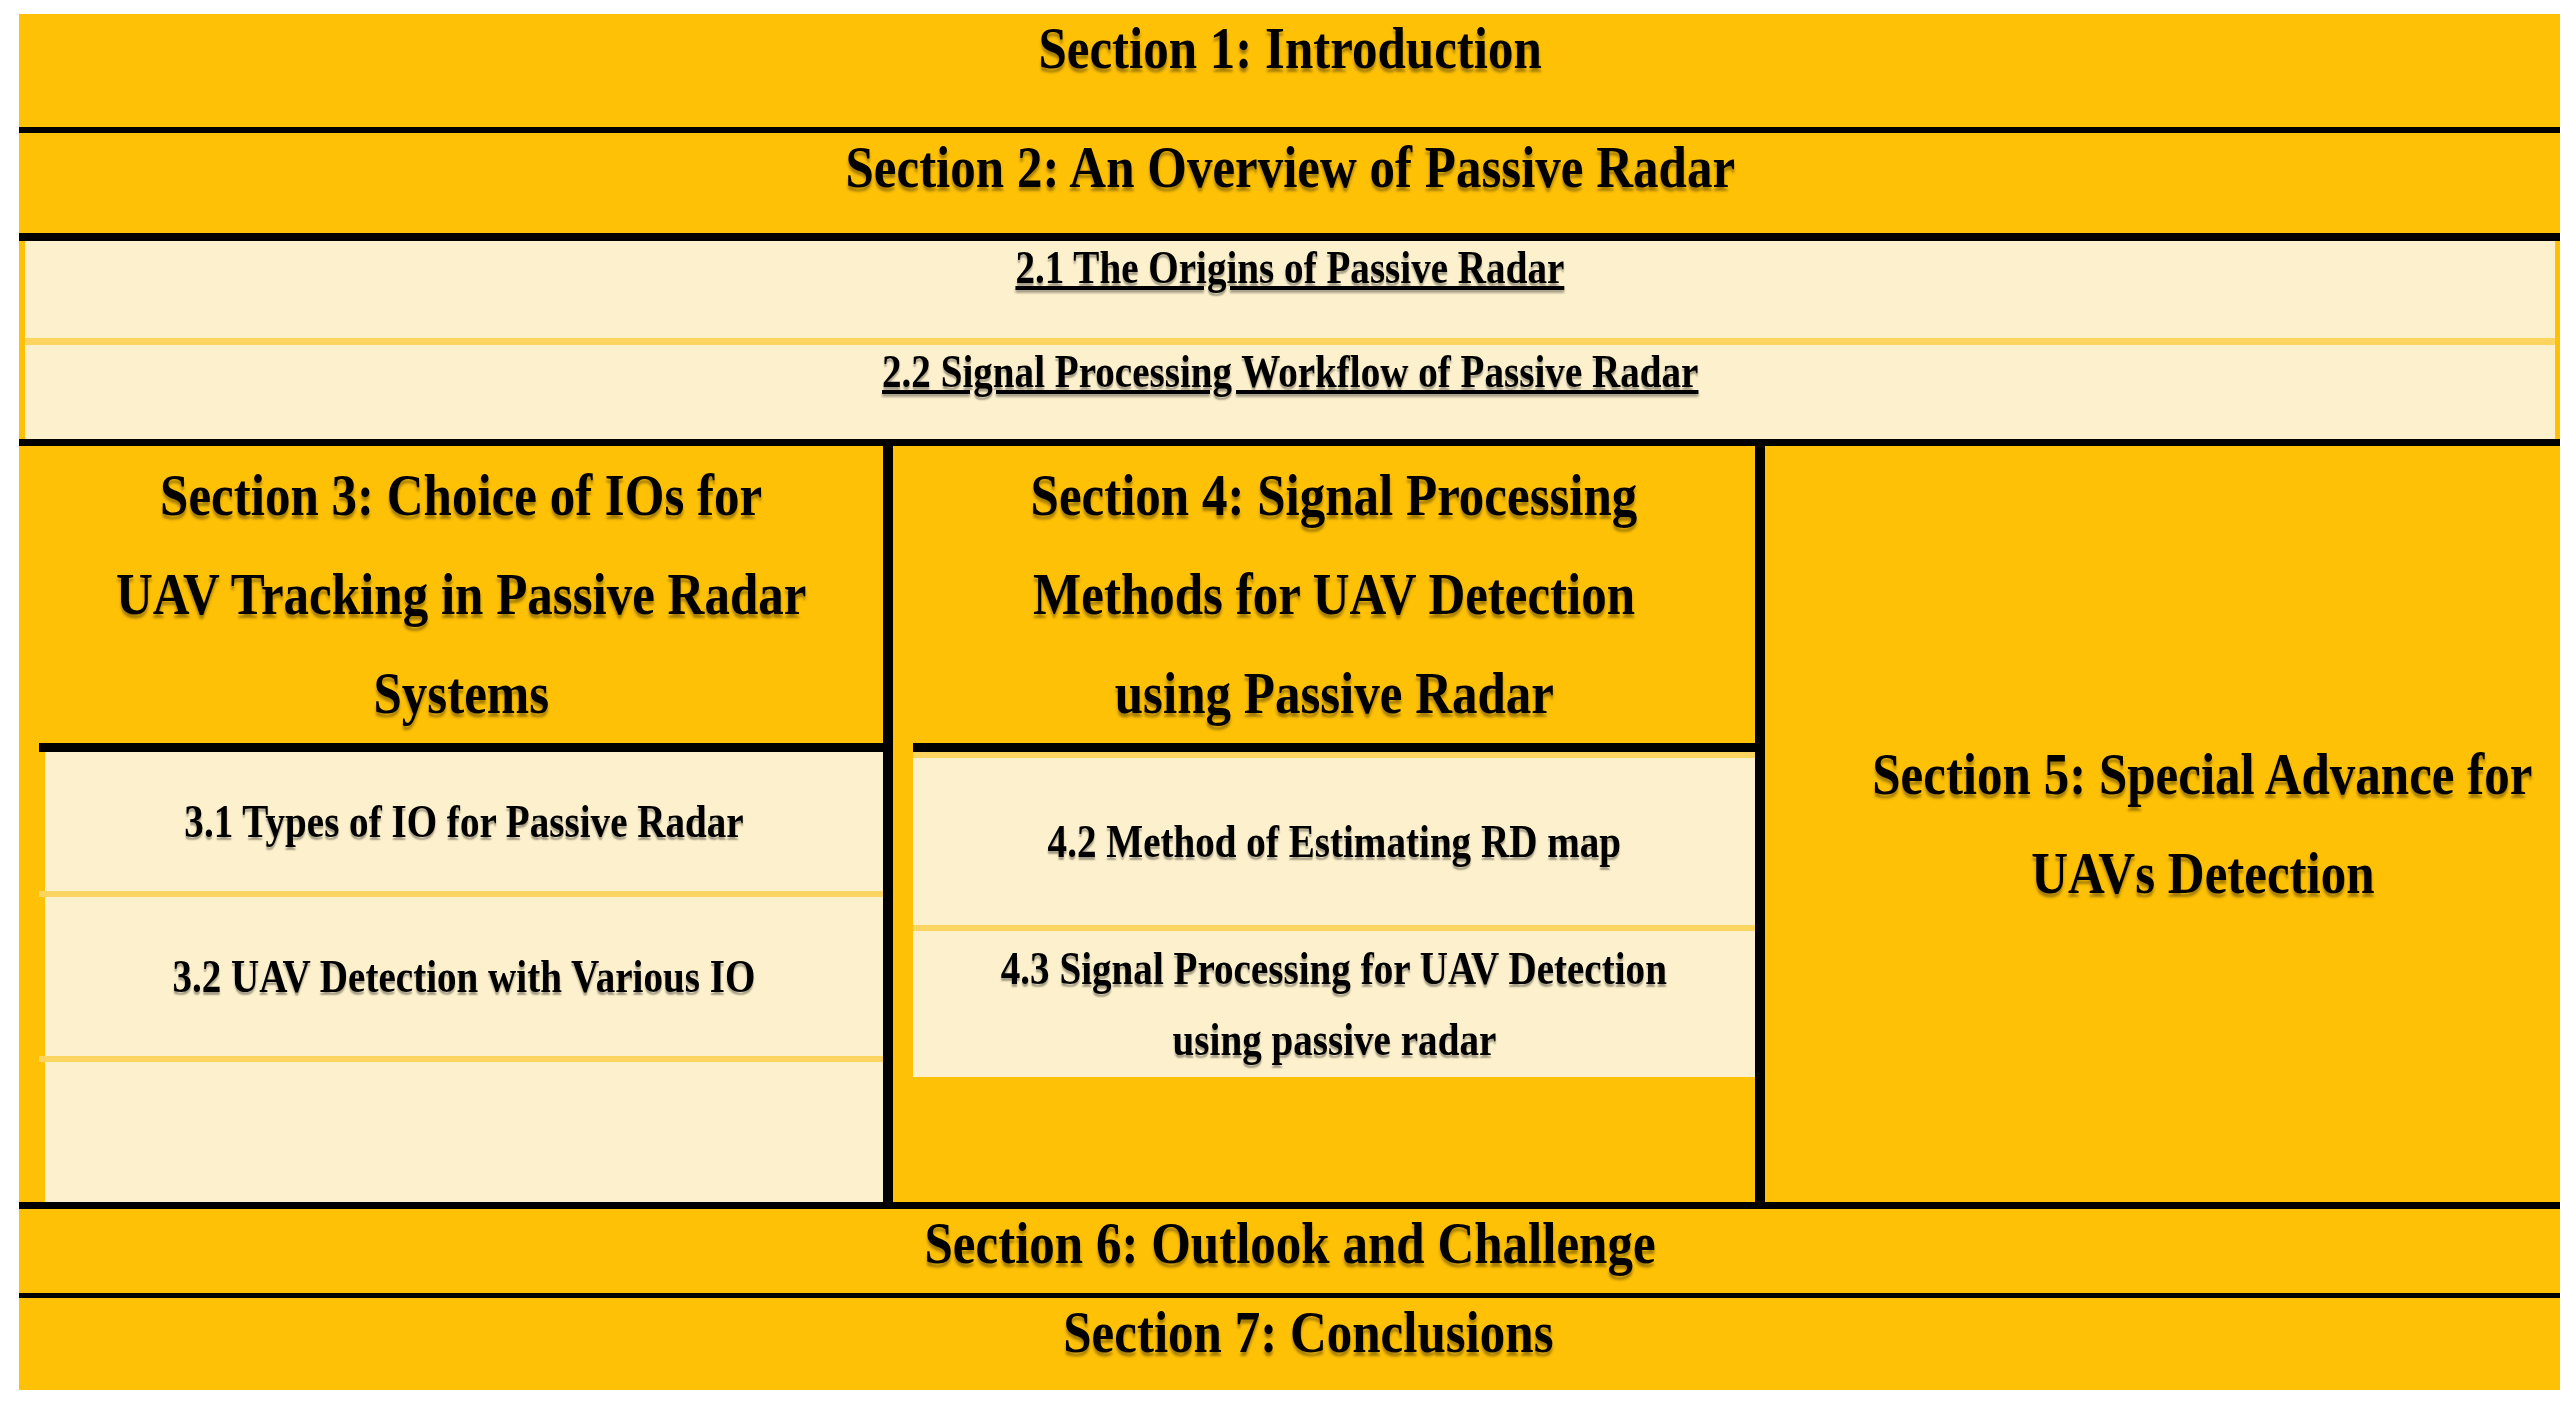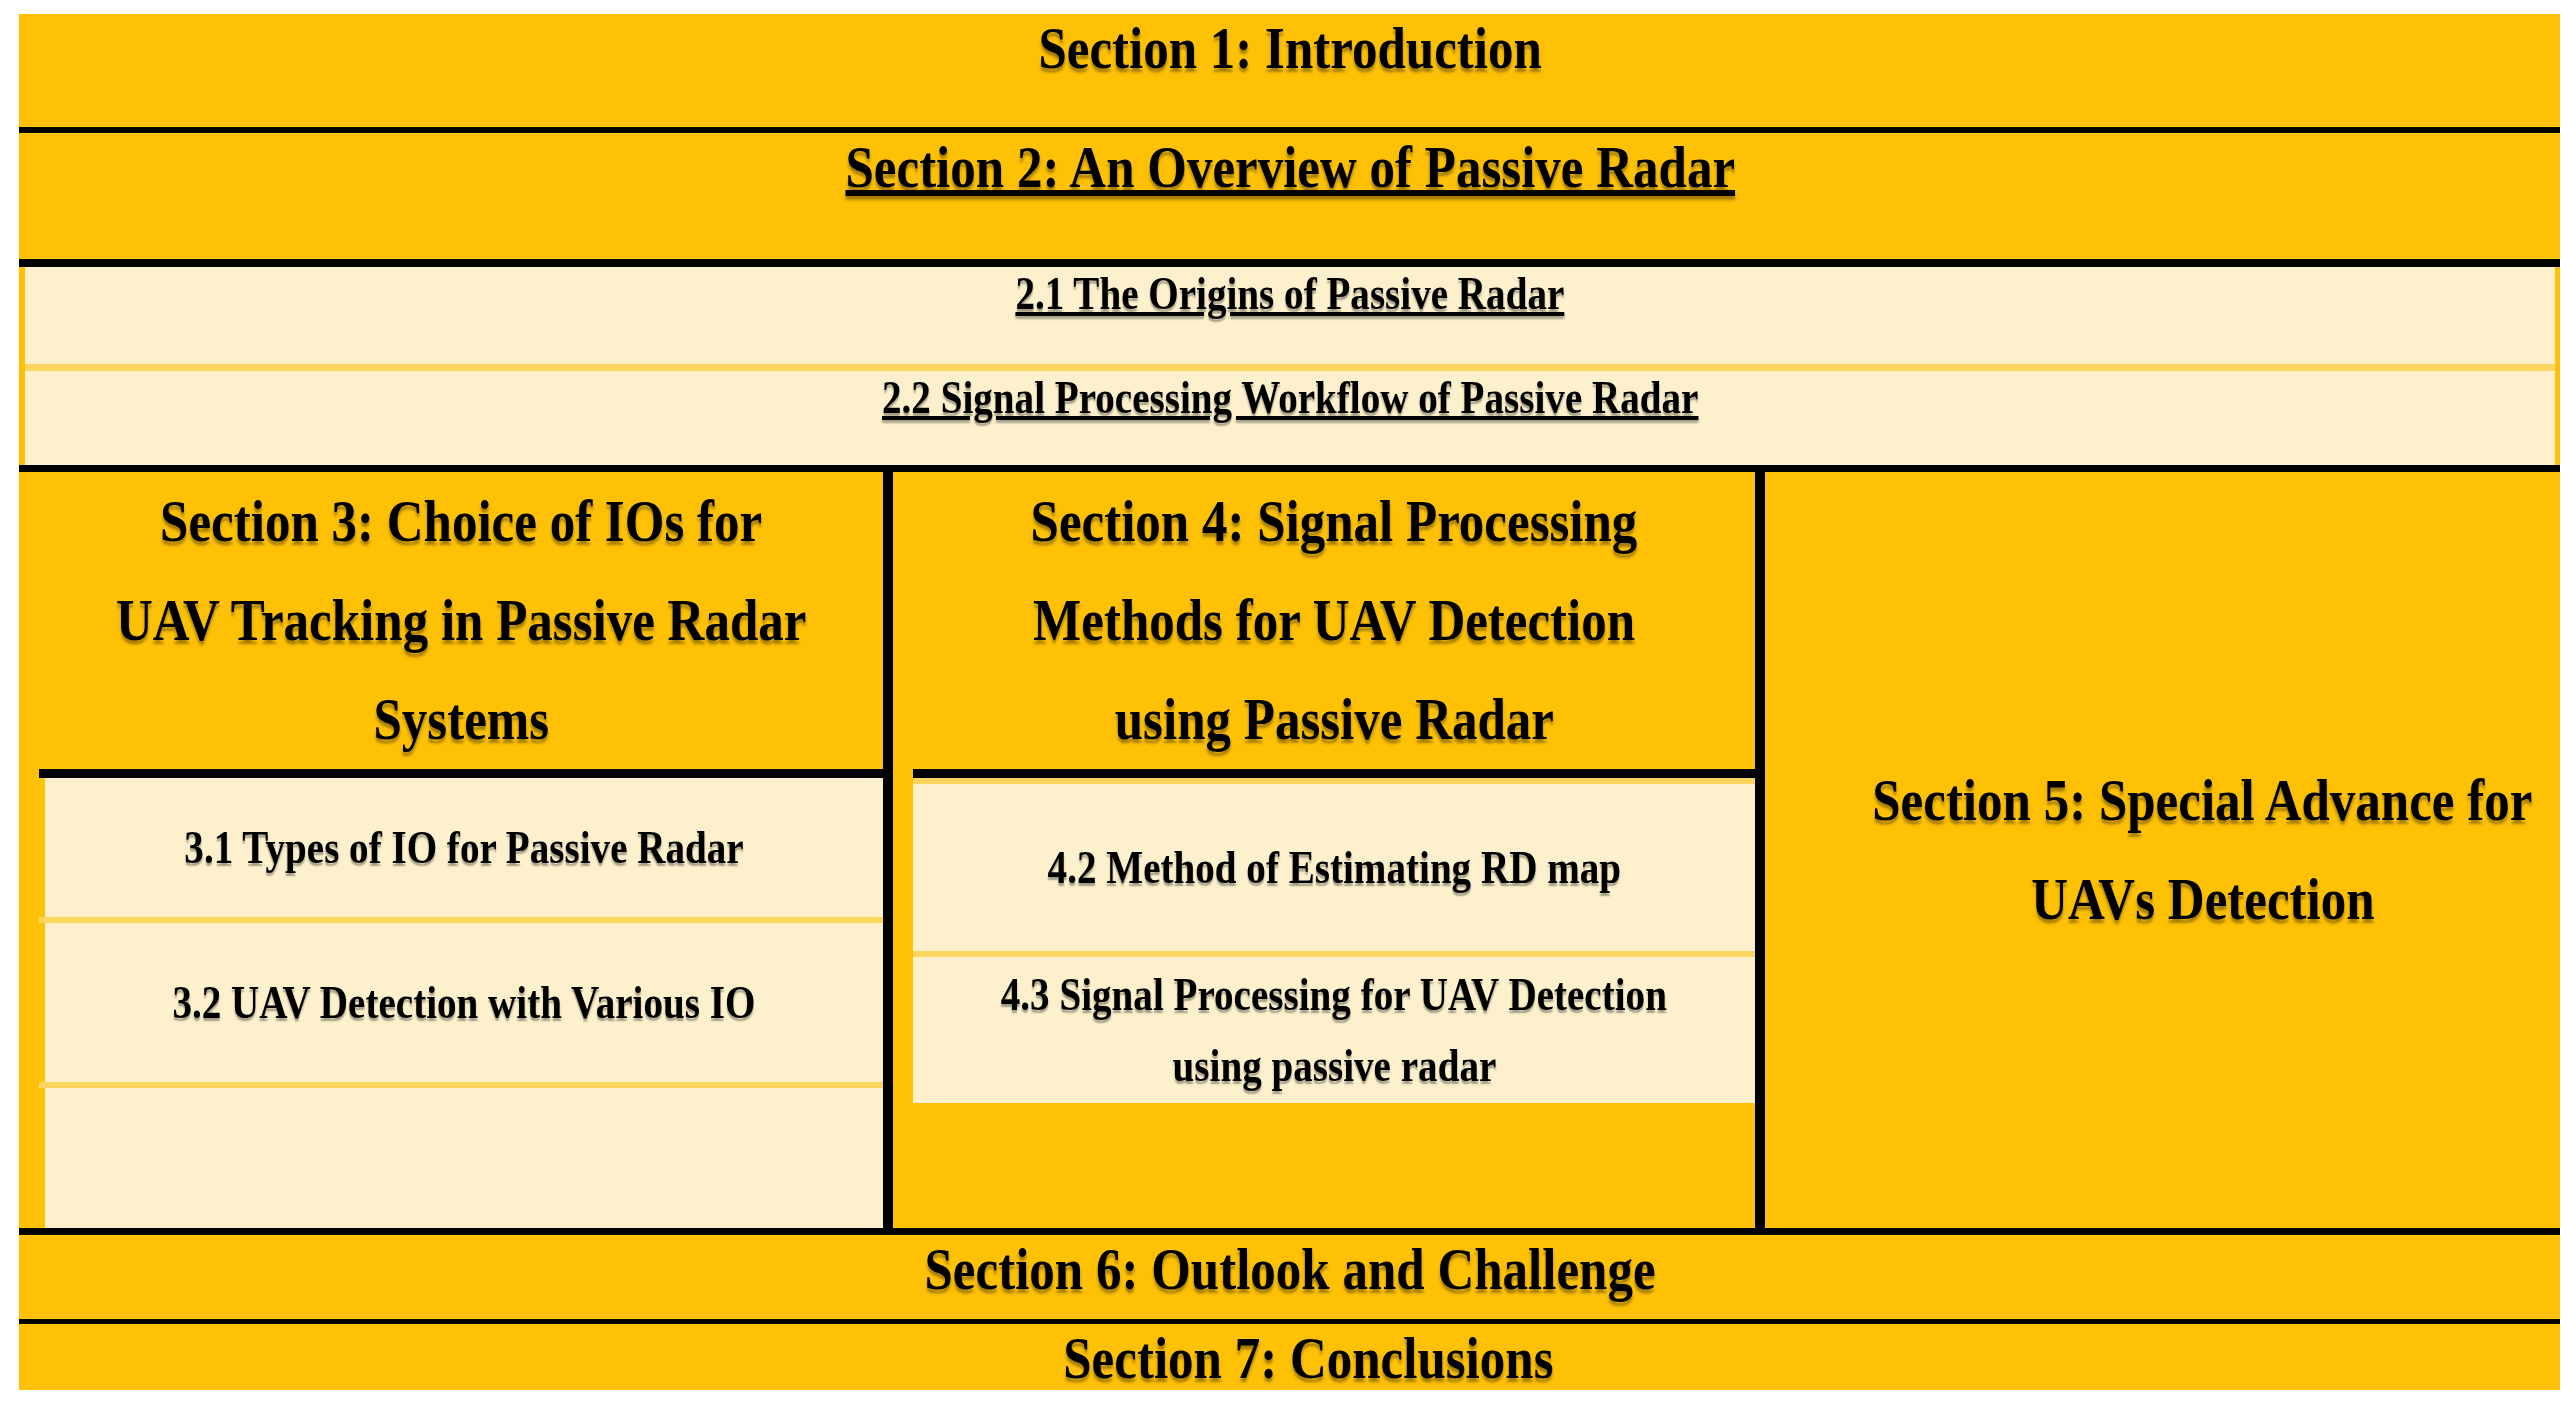--- a/index.html
+++ b/index.html
@@ -30,21 +30,21 @@
     overflow:hidden;
   }
   
   .hr{background:var(--line_black);flex:0 0 auto;}
   .hr.h7{height:6.8px;} .hr.h8{height:7.8px;} .hr.h6{height:5.8px;} .hr.h10{height:9.7px;}
   .yhr{background:var(--divider_yellow);flex:0 0 auto;height:6.8px;margin:0 5.8px;}
   .yhr.inner{height:5.8px;margin:0;}
   
   .row{display:flex;align-items:flex-start;justify-content:center;flex:0 0 auto;}
   .row.sec1{height:113px;background:var(--amber);}
-  .row.sec2{height:126px;background:var(--amber);text-decoration:underline;}
+  .row.sec2{height:100px;background:var(--amber);}
   .row.sec6{height:84px;background:var(--amber);}
   .row.sec7{height:110px;background:var(--amber);padding-left:36px;}
   .row.creamRow{background:var(--cream);margin:0 5.8px;text-decoration:underline;}
   .row.sub21{height:97px;}
   .row.sub22{height:94px;}
   
   .middle{display:flex;flex:0 0 auto;height:756px;}
   .vline{width:9.7px;background:var(--line_black);flex:0 0 auto;}
   .col{display:flex;flex-direction:column;flex:0 0 auto;background:var(--amber);margin-left:20px;}
   .col.c1{width:844px;} .col.c2{width:842px;border-radius:27px;} .col.c3{width:836px;justify-content:center;}

